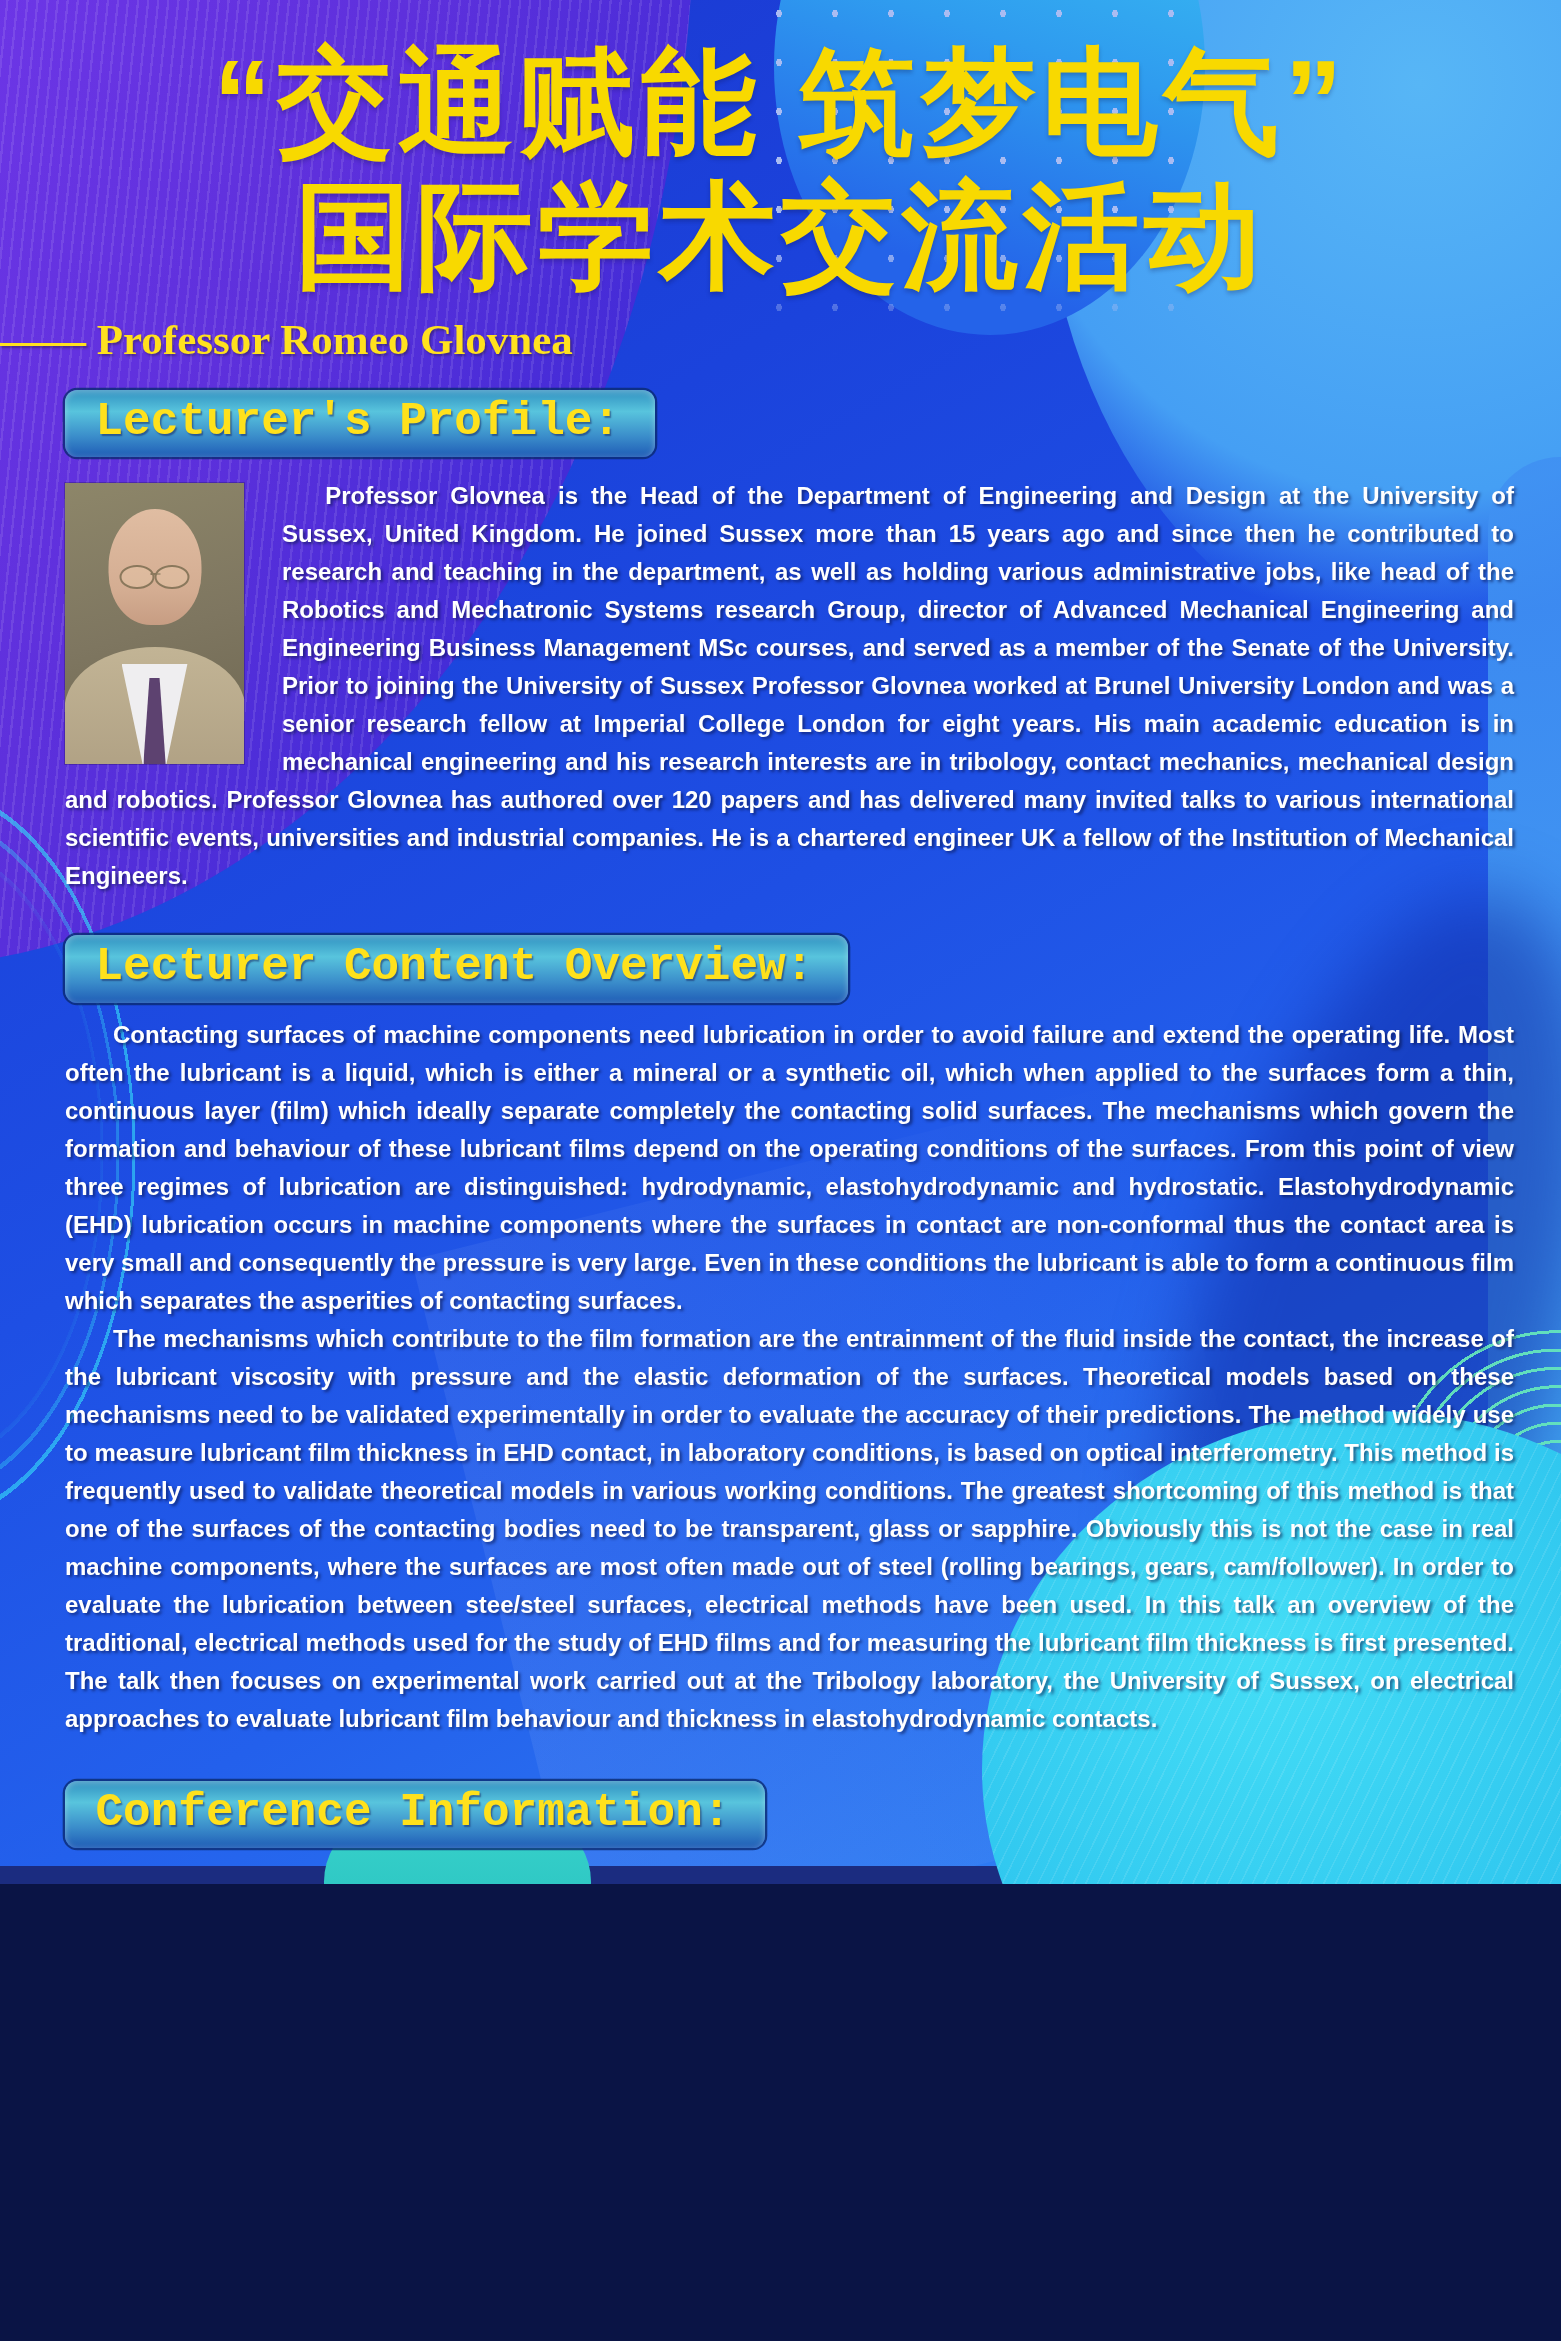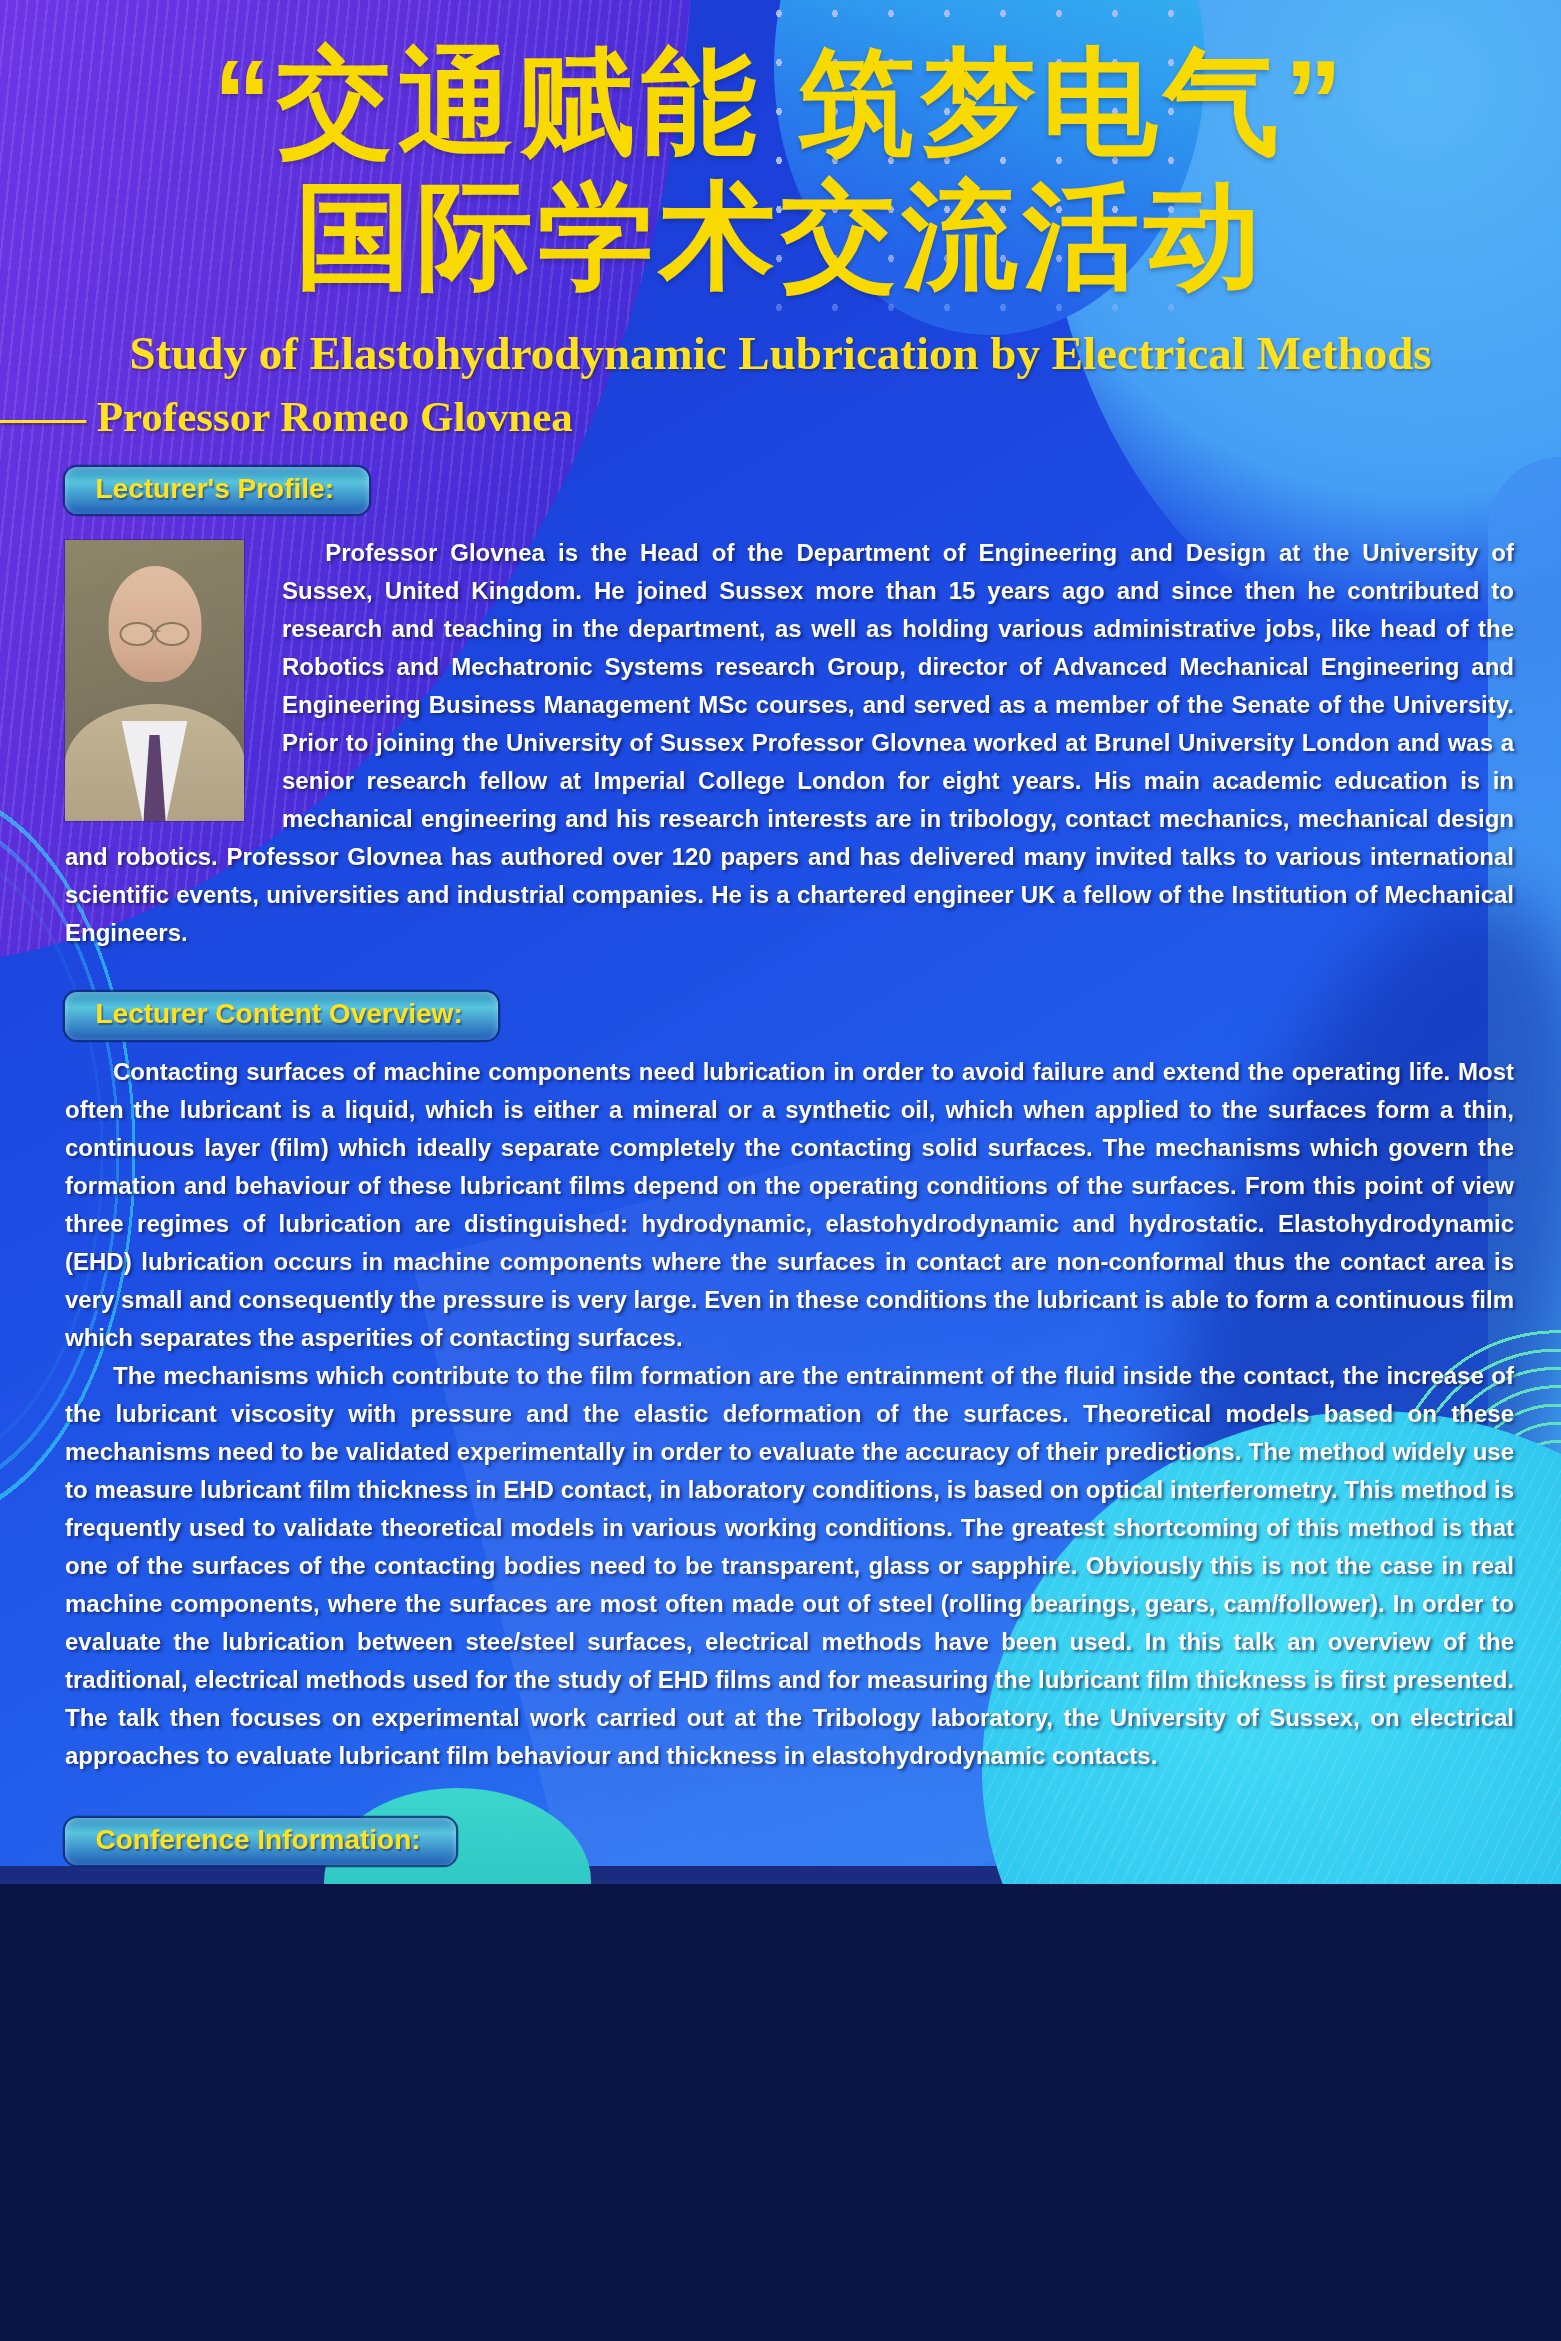--- a/index.html
+++ b/index.html
@@ -53,21 +53,21 @@
   .subtitle{margin-top:23px;text-align:center;color:#ffe11e;font-family:"Liberation Serif","DejaVu Serif",serif;
     font-weight:700;font-size:47px;text-shadow:1.5px 2.3px 2.3px rgba(30,20,0,0.35);}
   .speaker{margin-top:12.2px;padding-right:90px;text-align:left;color:#ffe11e;
     font-family:"Liberation Serif","DejaVu Serif",serif;font-weight:700;font-size:43px;
     text-shadow:1.5px 2.3px 2.3px rgba(30,20,0,0.35);}
 
   .pill-row{margin:26px 0 0 65px;}
   .pill{display:inline-block;border-radius:12.2px;padding:6.1px 35px 9.1px 30.5px;
     background:linear-gradient(180deg,#2f8fc0 0%,#58c4dd 32%,#3a8cca 70%,#1f5cb6 100%);
     box-shadow:0 0 0 2.3px rgba(10,42,112,0.8),inset 0 1.5px 6.1px rgba(255,255,255,0.35);}
-  .pill-text{font-family:Liberation Sans, sans-serif;font-weight:700;font-size:28px;
+  .pill-text{font-family:Liberation Mono, monospace;font-weight:700;font-size:46px;
     color:#ffe11c;text-shadow:1.5px 1.5px 1.5px rgba(20,30,90,0.5);}
 
   .bio-block{margin:20px 47px 0 65px;}
   .para,.bio-text{color:#ffffff;font-family:Liberation Sans, sans-serif;font-weight:700;
     font-size:24px;line-height:38px;text-align:justify;margin:0;
     text-shadow:2.3px 2.3px 3px rgba(8,18,70,0.6);}
   .bio-text{text-indent:1.8em;}
   .para{margin:0 47px 0 65px;text-indent:2em;}
   .para.first{margin-top:13.7px;}
   .pill-row.overview{margin-top:40px;}
@@ -123,21 +123,20 @@
   <div class="dec corner-cyan"></div>
   <div class="dec bottom-dome"></div>
 
   <div class="content">
 
     <div class="title-block">
       <div class="title-line">“交通赋能 筑梦电气”</div>
       <div class="title-line">国际学术交流活动</div>
     </div>
 
-    <div class="subtitle">Study of Elastohydrodynamic Lubrication by Electrical Methods</div>
     <div class="speaker">—— Professor Romeo Glovnea</div>
 
     <div class="pill-row">
       <span class="pill">
         <span class="pill-text">Lecturer's Profile:</span>
       </span>
     </div>
 
     <div class="bio-block">
       <div class="photo">

